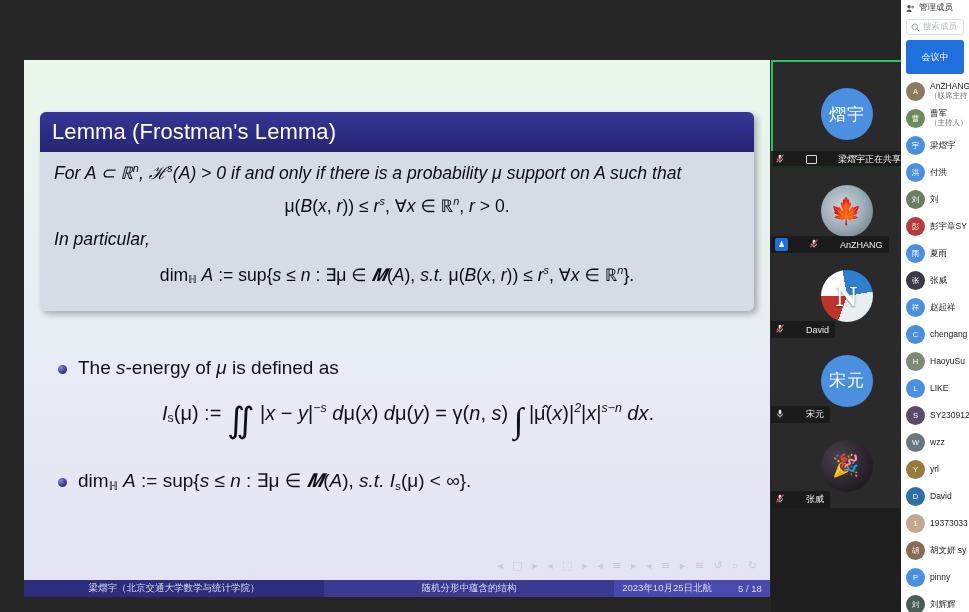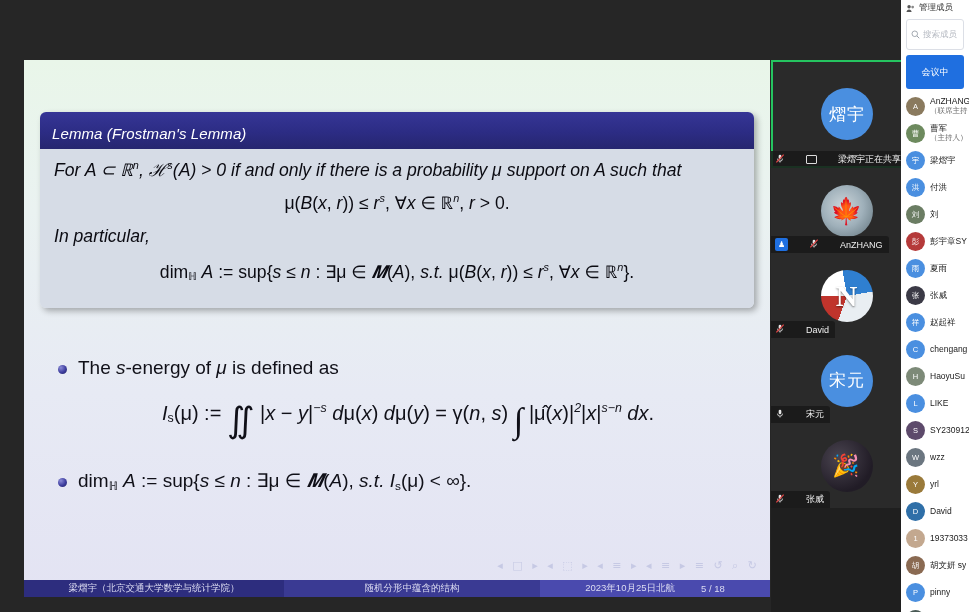--- a/index.html
+++ b/index.html
@@ -24,24 +24,23 @@
 
   .theorem-box {
     position: absolute; left: 16px; top: 52px; width: 714px;
     border-radius: 6px;
     box-shadow: 3px 3px 6px rgba(0,0,0,0.30);
     overflow: hidden;
   }
   .theorem-head {
     background: linear-gradient(to bottom, #363696 0%, #2c2c84 55%, #26266f 100%);
     color: #ffffff;
-    font-size: 15px;
-    padding: 13px 12px 7px 12px;
+    font-size: 22px;
+    padding: 7px 12px 7px 12px;
     letter-spacing: .1px;
-    font-style: italic;
   }
   .theorem-body {
     background: #d6dce6;
     color: #0b0b12;
     padding: 9px 14px 24px 14px;
     font-size: 17.6px;
     font-style: italic;
     line-height: 1.32;
   }
   .theorem-body .disp {
@@ -78,22 +77,22 @@
     position: absolute; right: 10px; bottom: 25px;
     color: #c6c9e4; font-size: 11px; letter-spacing: 3px;
     font-family: "DejaVu Sans", sans-serif;
   }
   
   .footbar {
     position: absolute; left: 0; bottom: 0; width: 746px; height: 17px;
     display: flex; font-size: 9.5px; color: #dcdcf2;
   }
   .fb { display: flex; align-items: center; height: 100%; overflow: hidden; white-space: nowrap; }
-  .fb-author { width: 260px; background: #2d2d7e; justify-content: center; }
-  .fb-title  { width: 256px; background: #3a3a93; justify-content: center; }
+  .fb-author { width: 300px; background: #2d2d7e; justify-content: center; }
+  .fb-title  { width: 290px; background: #3a3a93; justify-content: center; }
   .fb-date   { flex: 1; background: #4a4aae; justify-content: center; gap: 26px; }
 
   
   .videostrip {
     position: absolute; left: 771px; top: 60px;
     width: 152px; height: 552px; background: #1f1f1f;
   }
   .speakbar {
     height: 22px; display: flex; align-items: center; gap: 6px;
     padding: 0 6px; color: #e6e6e6; font-size: 9.5px; background: #1f1f1f;
@@ -138,21 +137,21 @@
   
   .partpanel {
     position: absolute; left: 901px; top: 0; width: 68px; height: 612px;
     background: #ffffff; overflow: hidden;
   }
   .pp-header {
     height: 16px; display: flex; align-items: center; gap: 4px;
     padding: 0 5px; color: #333; font-size: 8.5px; white-space: nowrap; overflow: hidden;
   }
   .pp-search {
-    margin: 3px 5px 0 5px; height: 31px; border: 1px solid #dcdfe6; border-radius: 3px;
+    margin: 3px 5px 0 5px; height: 16px; border: 1px solid #dcdfe6; border-radius: 3px;
     display: flex; align-items: center; gap: 3px; padding: 0 4px;
     color: #b6bac2; font-size: 8.5px; background: #fff; white-space: nowrap; overflow: hidden;
   }
   .pp-btn {
     margin: 5px 5px 0 5px; height: 34px; background: #1f6fe0; border-radius: 3px;
     color: #fff; font-size: 9px; display: flex; align-items: center; justify-content: center;
     white-space: nowrap; overflow: hidden;
   }
   .pp-list { margin-top: 4px; }
   .pp-item {

